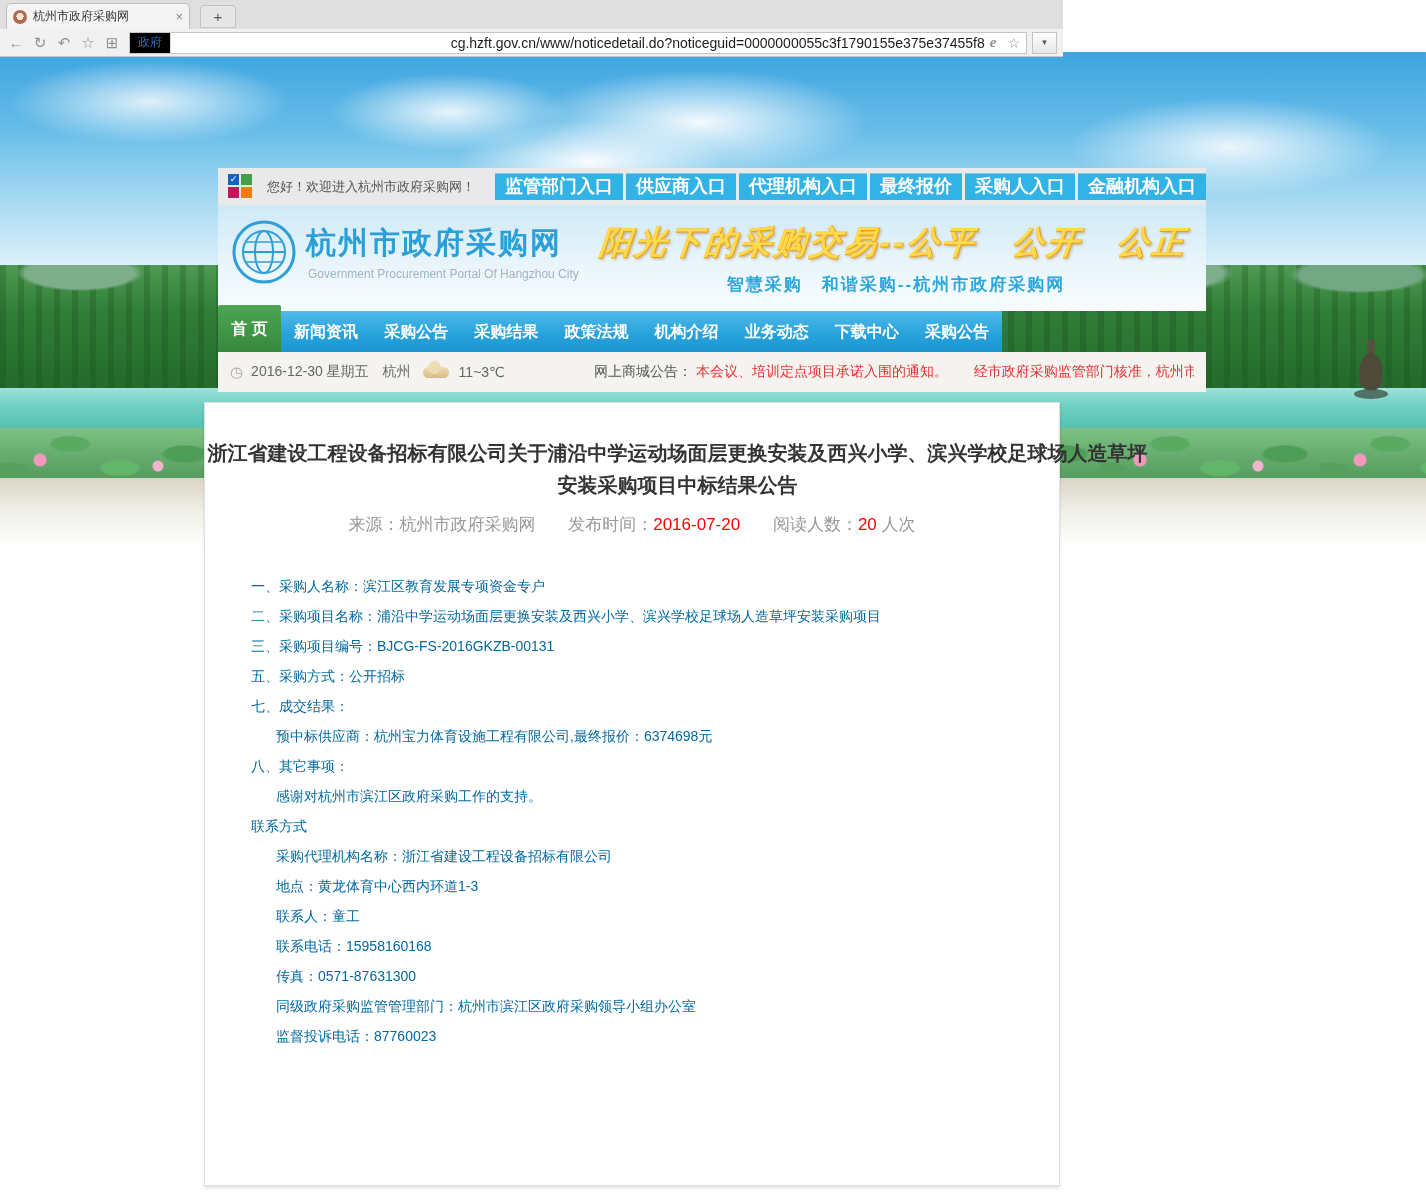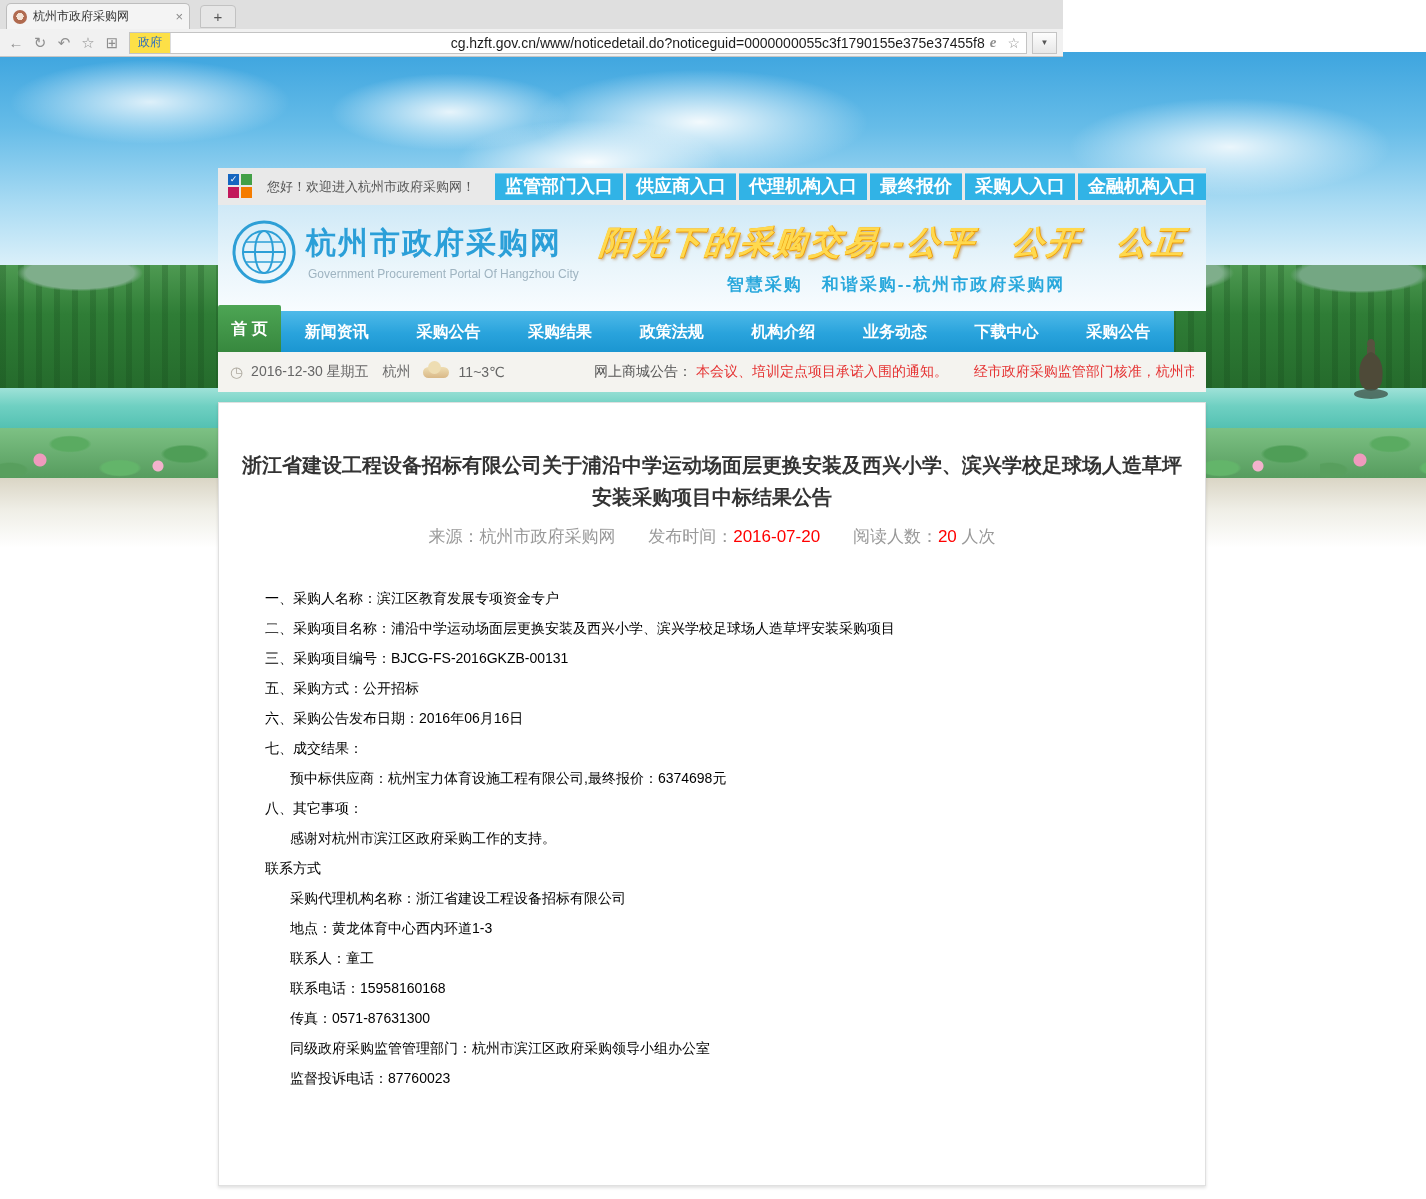--- a/index.html
+++ b/index.html
@@ -54,21 +54,21 @@
   #tab-close { font-size:13px; color:#8a8a8a; cursor:default; }
   #newtab { position:absolute; left:200px; top:5px; width:36px; height:23px; background:#e6e6e6;
             border:1px solid #c2c2c2; border-radius:4px 4px 0 0; text-align:center;
             font-size:15px; color:#555; line-height:21px; }
   #toolbar { position:absolute; left:0; top:29px; width:1063px; height:28px; background:#f1f1f1;
              border-bottom:1px solid #c6c6c6; display:flex; align-items:center; padding:0 4px; }
   .tool-ic { font-size:15px; color:#8f8f8f; width:24px; text-align:center; }
   #url-box { flex:1; height:22px; background:#fff; border:1px solid #c4c4c4; display:flex;
              align-items:center; margin:0 5px; }
   #url-badge { height:100%; display:flex; align-items:center; padding:0 8px; font-size:12px;
-               color:#2f6fbe; background:#fde047; border-right:1px solid #dcdcdc; }
+               color:#2f6fbe; background:#000000; border-right:1px solid #dcdcdc; }
   #url-text { flex:1; font-size:14px; color:#1c1c1c; padding-left:7px; white-space:nowrap; overflow:hidden;text-align:right; }
   #ie-ic { font-family:"Liberation Serif","DejaVu Serif",serif; font-style:italic; font-weight:bold;
            font-size:15px; color:#8f8f8f; padding:0 5px; }
   #fav-ic { font-size:14px; color:#8f8f8f; padding:0 6px; }
   #dd-btn { width:25px; height:22px; border:1px solid #c4c4c4; margin-right:2px;
             background:linear-gradient(#fdfdfd,#e7e7e7); text-align:center; font-size:8px;
             color:#555; line-height:20px; }
 
   
   #welcome-bar { left:218px; top:168px; width:988px; height:37px; background:#e9e9e9;
@@ -90,21 +90,21 @@
   #site-name { position:absolute; left:88px; top:18px; font-size:30px; font-weight:bold;
                color:#2b9fd8; letter-spacing:2px; }
   #site-sub { position:absolute; left:90px; top:62px; font-size:12px; color:#9fb4c1; }
   #slogan-main { position:absolute; right:18px; top:16px; width:590px; text-align:center;
                  font-size:32px; font-weight:bold; font-style:italic; color:#ffd94e; letter-spacing:3px;
                  text-shadow:1px 0 0 #ef9f08, 0 1px 0 #ef9f08, 2px 2px 3px rgba(170,95,0,.55);
                  transform:skewX(-5deg); white-space:nowrap; }
   #slogan-sub { position:absolute; right:60px; top:68px; width:500px; text-align:center;
                 font-size:17px; font-weight:bold; color:#29a8dc; letter-spacing:2px; white-space:nowrap; }
 
-  #nav-bar { left:218px; top:311px; width:956px; height:41px;
+  #nav-bar { left:218px; top:311px; width:784px; height:41px;
              background:linear-gradient(180deg,#4fbae9 0%,#29a3dc 55%,#1b96d1 100%);
              display:flex; }
   #nav-home { width:63px; height:47px; margin-top:-6px; text-align:center; line-height:47px;
               background:linear-gradient(180deg,#4da554,#37883e); color:#fff; font-size:16px;
               font-weight:bold; cursor:pointer; border-radius:2px 2px 0 0; }
   .nav-item { flex:1; text-align:center; line-height:41px; color:#fff; font-size:16px;
               font-weight:bold; cursor:pointer; white-space:nowrap; }
 
   #info-bar { left:218px; top:352px; width:988px; height:40px; background:#f4f3ef;
               display:flex; align-items:center; padding:0 12px; font-size:14px; color:#666; }
@@ -113,29 +113,29 @@
   .cloud { width:26px; height:11px; border-radius:8px; background:linear-gradient(#eeddb2,#d9b887);
            position:relative; margin-right:10px; }
   .cloud::before { content:""; position:absolute; left:5px; top:-6px; width:13px; height:13px;
                    border-radius:50%; background:#eeddb2; }
   #info-notice { margin-left:auto; white-space:nowrap; overflow:hidden; max-width:600px; }
   #notice-label { color:#555; }
   .notice-link { color:#e53333; cursor:pointer; }
   #notice-link2 { margin-left:22px; }
 
   
-  #panel { left:218px; top:402px; width:988px; height:784px; background:#fff;
-           border:1px solid #e0e0e0; box-shadow:0 2px 3px rgba(0,0,0,.12); padding-top:46px; }
+  #panel { left:204px; top:402px; width:856px; height:784px; background:#fff;
+           border:1px solid #e0e0e0; box-shadow:0 2px 3px rgba(0,0,0,.12); padding-top:34px; }
   #article-title { width:945px; margin:0 auto; text-align:center; font-size:20px; font-weight:bold;
                    color:#333; line-height:32px; }
   #article-meta { margin-top:12px; text-align:center; font-size:17px; color:#999; }
   #article-meta .gap { display:inline-block; width:28px; }
   .red { color:#f00; }
   #article-body { margin-top:43px; padding:0 46px; }
-  .para { font-size:14px; color:#000000; line-height:14px; margin-bottom:16px; white-space:nowrap; }
+  .para { font-size:14px; color:#0369a1; line-height:14px; margin-bottom:16px; white-space:nowrap; }
   .para.indent { padding-left:25px; }
 </style>
 </head>
 <body>
 
 <div id="bg-sky" class="abs"></div>
 <div id="bg-trees" class="abs"></div>
 <div id="bg-water" class="abs"></div>
 <div id="bg-lotus" class="abs"></div>
 <div id="bg-fade" class="abs"></div>
@@ -239,21 +239,20 @@
     <span>来源：杭州市政府采购网</span><span class="gap"></span>
     <span>发布时间：</span><span class="red">2016-07-20</span><span class="gap"></span>
     <span>阅读人数：</span><span class="red">20</span>
     <span>人次</span>
   </div>
   <div id="article-body">
     <p class="para">一、采购人名称：滨江区教育发展专项资金专户</p>
     <p class="para">二、采购项目名称：浦沿中学运动场面层更换安装及西兴小学、滨兴学校足球场人造草坪安装采购项目</p>
     <p class="para">三、采购项目编号：BJCG-FS-2016GKZB-00131</p>
     <p class="para">五、采购方式：公开招标</p>
-    <p class="para">六、采购公告发布日期：2016年06月16日</p>
     <p class="para">七、成交结果：</p>
     <p class="para indent">预中标供应商：杭州宝力体育设施工程有限公司,最终报价：6374698元</p>
     <p class="para">八、其它事项：</p>
     <p class="para indent">感谢对杭州市滨江区政府采购工作的支持。</p>
     <p class="para">联系方式</p>
     <p class="para indent">采购代理机构名称：浙江省建设工程设备招标有限公司</p>
     <p class="para indent">地点：黄龙体育中心西内环道1-3</p>
     <p class="para indent">联系人：童工</p>
     <p class="para indent">联系电话：15958160168</p>
     <p class="para indent">传真：0571-87631300</p>

